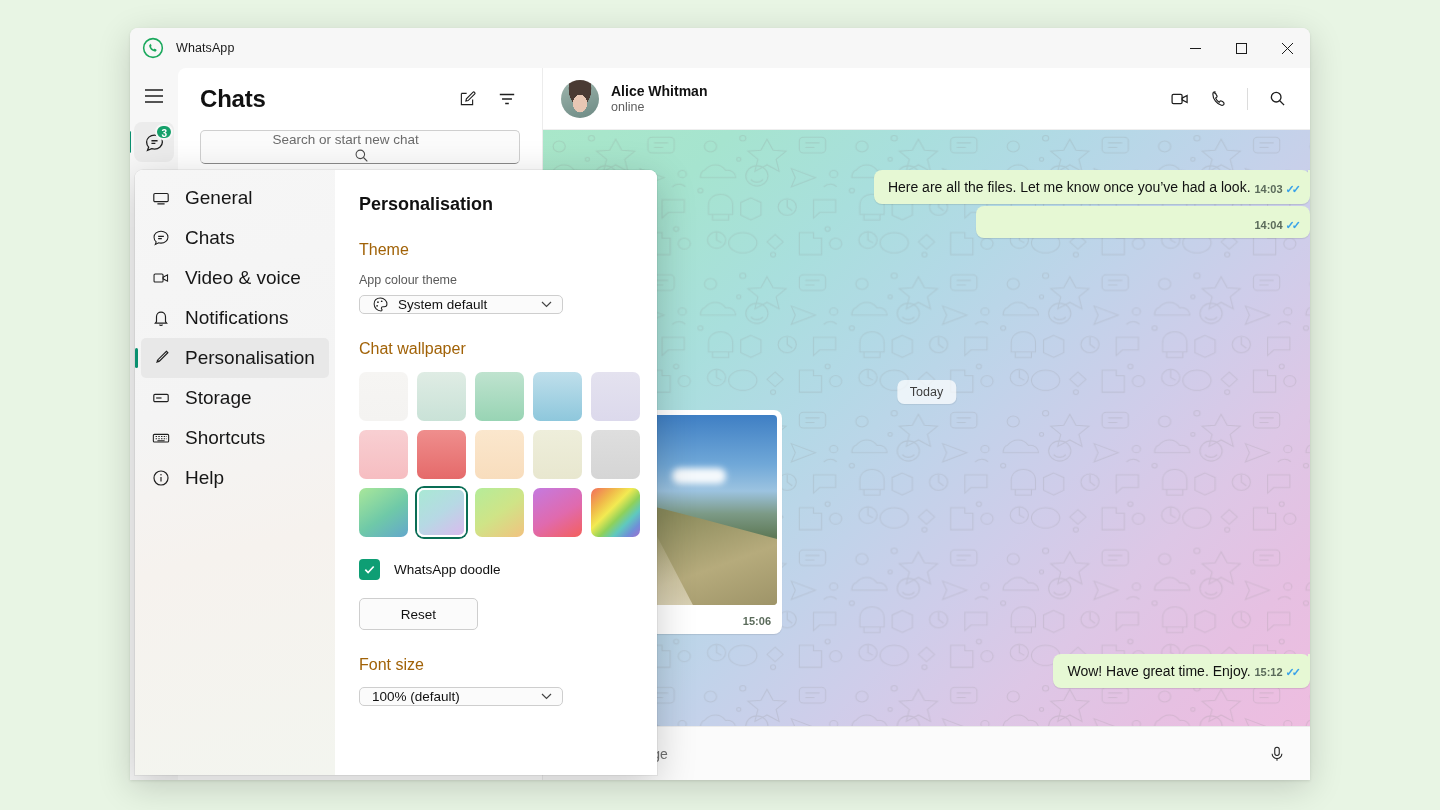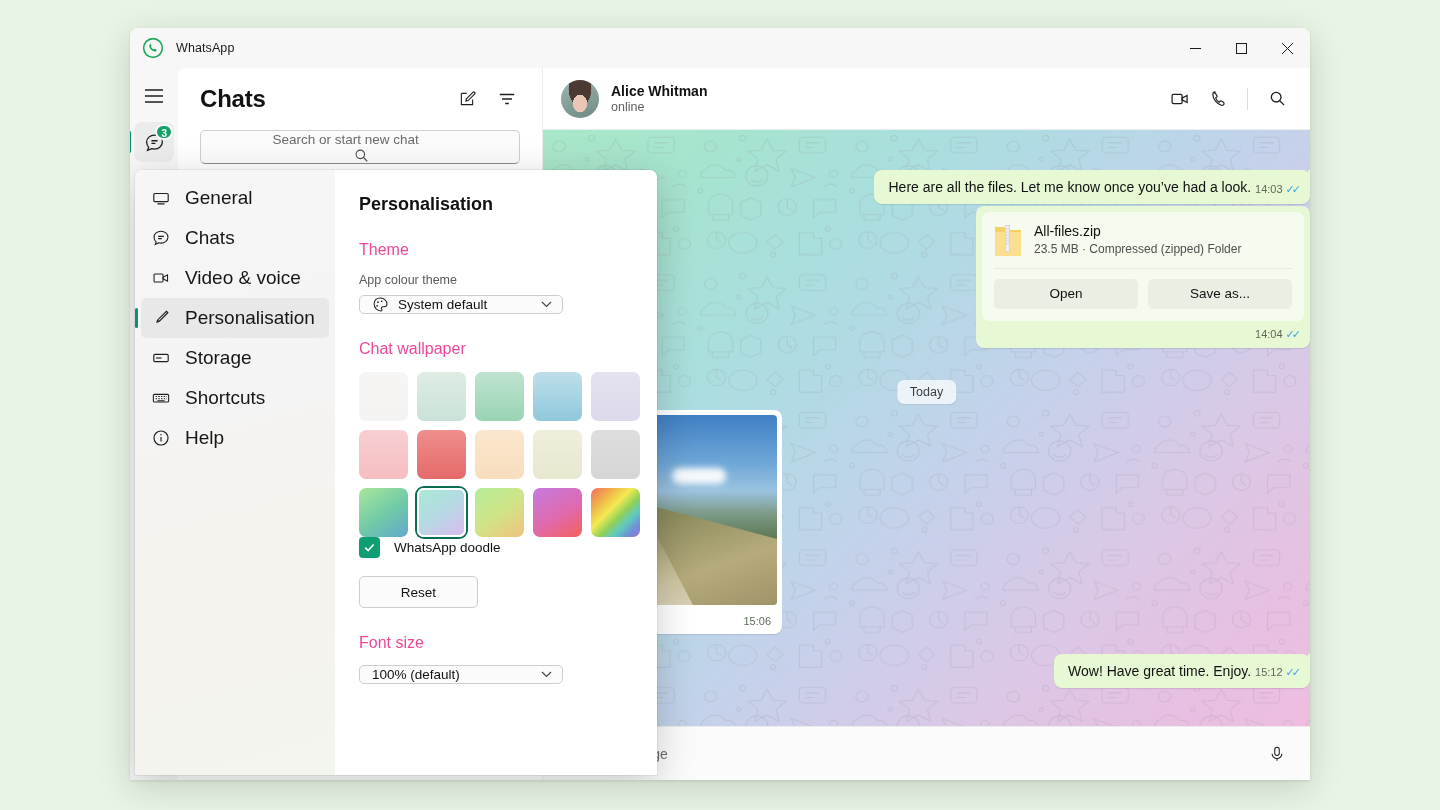--- a/index.html
+++ b/index.html
@@ -140,21 +140,21 @@
   .bubble.out { background: #e6f8d4; margin-top: 40px; }
   .bubble .tail-out {
     position: absolute; right: -7px; top: 0;
     width: 0; height: 0;
     border-top: 0 solid transparent;
     border-left: 9px solid #e6f8d4;
     border-bottom: 11px solid transparent;
   }
   .meta {
     display: inline-flex; align-items: center; gap: 3px;
-    font-size: 11px; color: #5b6b5b; vertical-align: bottom;
+    font-size: 11px; color: #5b6b5b; vertical-align: bottom; font-weight: bold;
   }
   .ticks { color: #3aa2e8; font-size: 11px; letter-spacing: -3px; }
 
   
   #msg-text-1 { right: 0; top: 0; padding: 8px 12px 8px 14px; max-width: 440px; white-space: nowrap; }
   
   #msg-file { right: 0; top: 36px; width: 334px; padding: 6px 6px 4px 6px; }
   #file-card { background: #f5fbee; border-radius: 7px; padding: 10px 12px 0 12px; }
   #file-row { display: flex; align-items: center; gap: 12px; padding-bottom: 10px; }
   #zip-icon { width: 28px; height: 34px; flex: 0 0 28px; position: relative; }
@@ -258,40 +258,40 @@
     width: 3px; height: 20px; border-radius: 2px; background: #0a8f6f;
   }
   .nav-icon { width: 20px; display: flex; justify-content: center; color: #1f1f1f; }
   .nav-label { font-size: 19px; color: #161616; }
 
   #settings-content {
     flex: 1; background: #fff; padding: 24px 24px 0 24px;
     position: relative; overflow: hidden;
   }
   #panel-title { font-size: 18px; font-weight: 700; color: #111; }
-  .section-h { font-size: 16px; color: #ec4899; margin-top: 26px; }
+  .section-h { font-size: 16px; color: #a16207; margin-top: 26px; }
   .field-label { font-size: 12.5px; color: #5a5a5a; margin-top: 14px; }
   .select-box {
     margin-top: 8px; height: 19px; width: 204px;
     border: 1px solid #cecece; border-radius: 5px; background: #fbfbfb;
     display: flex; align-items: center; padding: 0 10px 0 12px; gap: 9px;
   }
   .select-text { font-size: 13.5px; color: #111; }
   .chev { margin-left: auto; color: #444; font-size: 10px; }
 
   #swatches {
     margin-top: 14px; display: grid; grid-template-columns: repeat(5, 49px);
     gap: 9px;
   }
   .swatch { width: 49px; height: 49px; border-radius: 7px; position: relative; }
   .swatch.selected {
     box-shadow: 0 0 0 2px #0a6e55, inset 0 0 0 2px #fff;
   }
 
-  #doodle-row { display: flex; align-items: center; gap: 14px; }
+  #doodle-row { display: flex; align-items: center; gap: 14px; margin-top: 22px; }
   #doodle-check {
     width: 21px; height: 21px; border-radius: 4px; background: #0e9e74;
     display: flex; align-items: center; justify-content: center; color: #fff;
   }
   #doodle-label { font-size: 13.5px; color: #111; }
 
   #reset-btn {
     margin-top: 18px; width: 119px; height: 32px; border-radius: 5px;
     border: 1px solid #cecece; background: #fbfbfb;
     display: flex; align-items: center; justify-content: center;
@@ -475,41 +475,20 @@
           <div class="bubble out" id="msg-text-1">
             <span class="tail-out"></span>
             <span>Here are all the files. Let me know once you’ve had a look.</span>
             <span class="meta">
               <span>14:03</span>
               <span class="ticks">✓✓</span>
             </span>
           </div>
 
           <div class="bubble out" id="msg-file">
-            <div id="file-card">
-              <div id="file-row">
-                <span id="zip-icon">
-                  <svg width="28" height="34" viewBox="0 0 28 34">
-                    <path d="M1 4h9l3 3h14v24a2 2 0 01-2 2H3a2 2 0 01-2-2z" fill="#f6cf66"></path>
-                    <path d="M1 9h26v22a2 2 0 01-2 2H3a2 2 0 01-2-2z" fill="#fadf8e"></path>
-                    <rect x="11" y="2" width="5" height="27" fill="#d8d8d8"></rect>
-                    <rect x="12.2" y="3" width="2.6" height="25" fill="#f3f3f3"></rect>
-                    <path d="M12.2 6h2.6M12.2 9h2.6M12.2 12h2.6M12.2 15h2.6M12.2 18h2.6M12.2 21h2.6" stroke="#bfbfbf" stroke-width=".7"></path>
-                  </svg>
-                </span>
-                <div>
-                  <div id="file-name">All-files.zip</div>
-                  <div id="file-sub">23.5 MB · Compressed (zipped) Folder</div>
-                </div>
-              </div>
-              <div id="file-btns">
-                <div class="file-btn">Open</div>
-                <div class="file-btn">Save as...</div>
-              </div>
-            </div>
             <div class="meta-row">
               <span class="meta">
                 <span>14:04</span>
                 <span class="ticks">✓✓</span>
               </span>
             </div>
           </div>
 
           <div id="date-chip">Today</div>
 
@@ -582,20 +561,29 @@
       <div class="nav-item">
         <span class="nav-icon">
           <svg width="18" height="18" viewBox="0 0 22 22" fill="none" stroke="#1f1f1f" stroke-width="1.3">
             <rect x="2.5" y="6" width="11" height="10" rx="1.4"></rect>
               <path d="M13.5 10l5.5-2.8v7.6L13.5 12z"></path>
           </svg>
         </span>
         <span class="nav-label">Video &amp; voice</span>
       </div>
 
+      <div class="nav-item">
+        <span class="nav-icon">
+          <svg width="18" height="18" viewBox="0 0 20 20" fill="none" stroke="#1f1f1f" stroke-width="1.3">
+            <path d="M5 14V8.5a5 5 0 0110 0V14l1.3 1.6H3.7z"></path>
+              <path d="M8.3 17.3a2 2 0 003.4 0"></path>
+          </svg>
+        </span>
+        <span class="nav-label">Notifications</span>
+      </div>
 
       <div class="nav-item active">
         <span class="nav-icon">
           <svg width="18" height="18" viewBox="0 0 20 20" fill="none" stroke="#1f1f1f" stroke-width="1.3">
             <path d="M16 2.5l1.6 1.6-9.4 9.4-2.6 1 1-2.6z"></path>
               <path d="M5.6 12.5l1.9 1.9"></path>
           </svg>
         </span>
         <span class="nav-label">Personalisation</span>
       </div>

